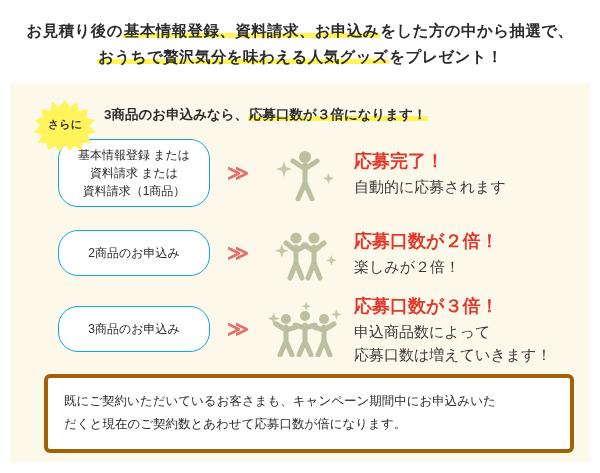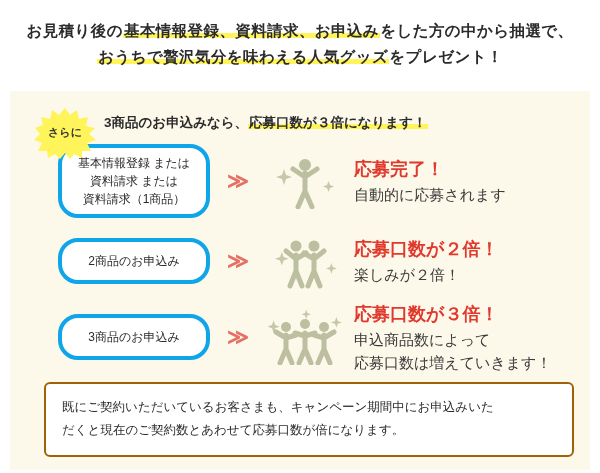--- a/index.html
+++ b/index.html
@@ -32,21 +32,21 @@
     white-space: nowrap;
   }
   .hl-mark {
     background: linear-gradient(transparent 62%, #fff45a 62%, #fff45a 96%, transparent 96%);
     padding: 0 1px;
     text-align: right;
   }
   
   .panel {
     position: relative;
-    margin: 8px 10px 0 10px;
+    margin: 0 10px 0 10px;
     height: 379px;
     background: #fdf9ea;
     box-sizing: border-box;
     padding: 14px 4px 10px 18px;
   }
   
   .burst {
     position: absolute;
     left: 24px;
     top: 16px;
@@ -86,21 +86,21 @@
   .row {
     display: flex;
     align-items: center;
     height: 62px;
     margin-bottom: 14px;
   }
   .row.tall { height: 70px; }
   .box {
     width: 152px;
     min-height: 46px;
-    border: 4px solid #0ea5e9;
+    border: 1px solid #0ea5e9;
     border-radius: 20px;
     background: #ffffff;
     display: flex;
     flex-direction: column;
     align-items: center;
     justify-content: center;
     padding: 6px 4px;
     box-sizing: border-box;
     margin-left: 30px;
   }
@@ -139,21 +139,21 @@
   }
   .result-sub {
     font-size: 15px;
     color: #3a3a3a;
     line-height: 1.55;
     white-space: nowrap;
   }
   
   .footer-box {
     margin: 2px 12px 0 16px;
-    border: 2px solid #a16207;
+    border: 4px solid #a16207;
     border-radius: 6px;
     background: #ffffff;
     padding: 12px 16px;
     box-sizing: border-box;
   }
   .footer-line {
     font-size: 12.5px;
     color: #2b2b2b;
     line-height: 1.85;
   }

